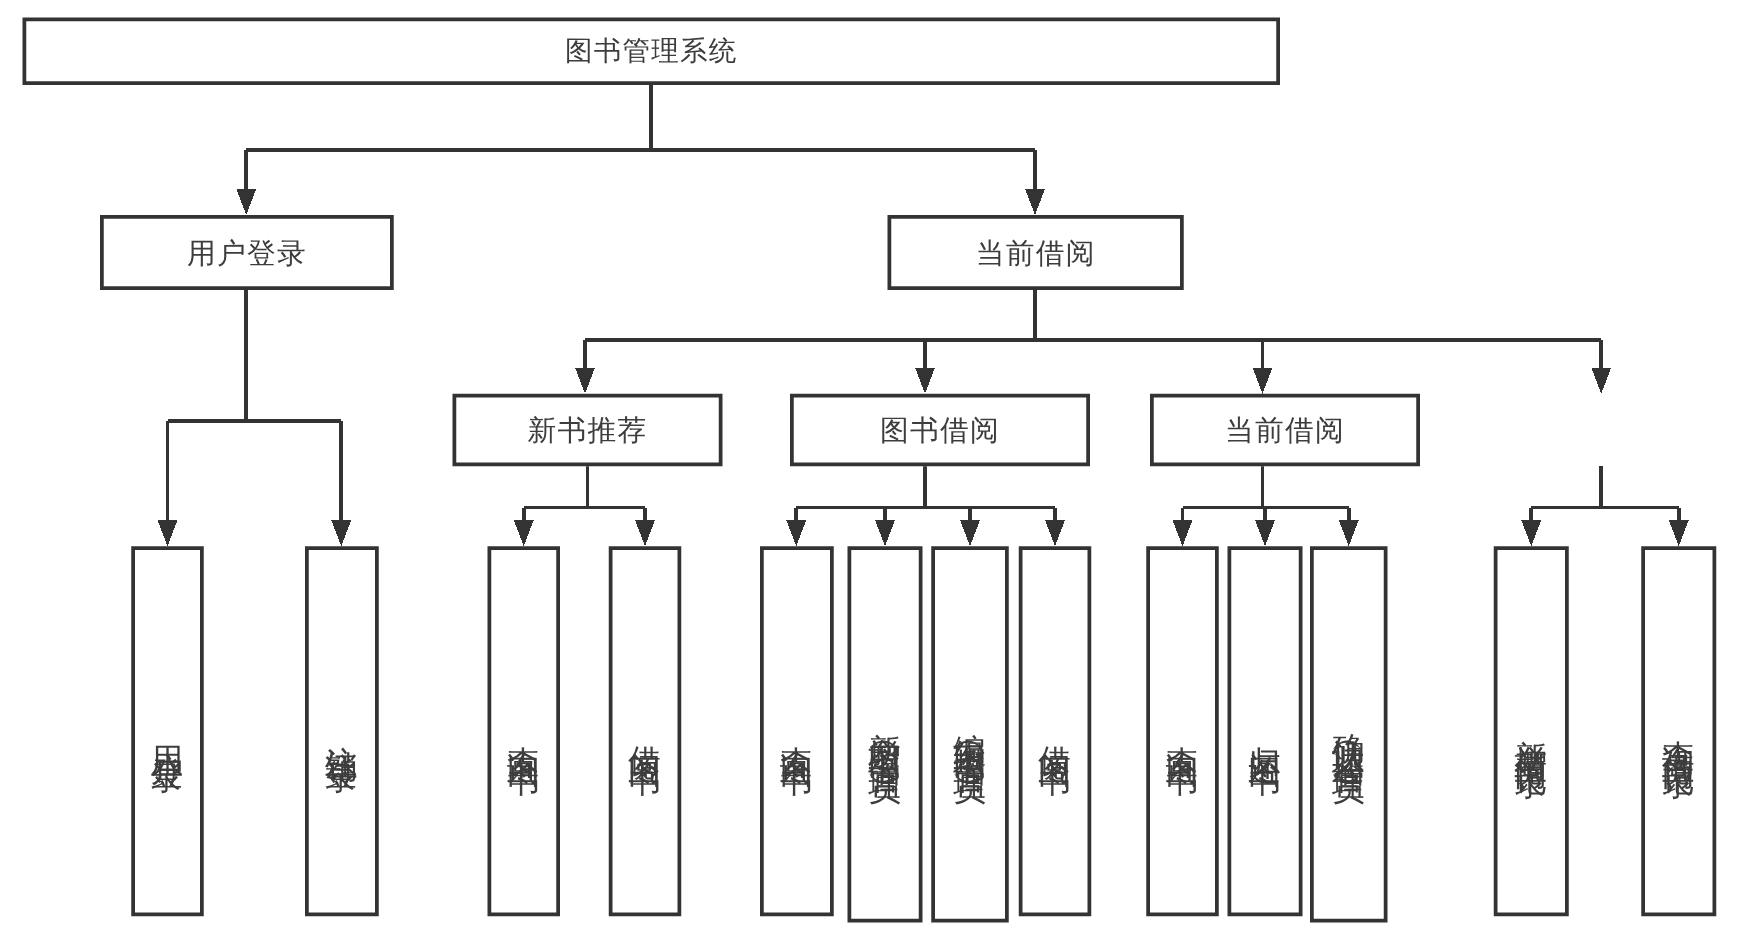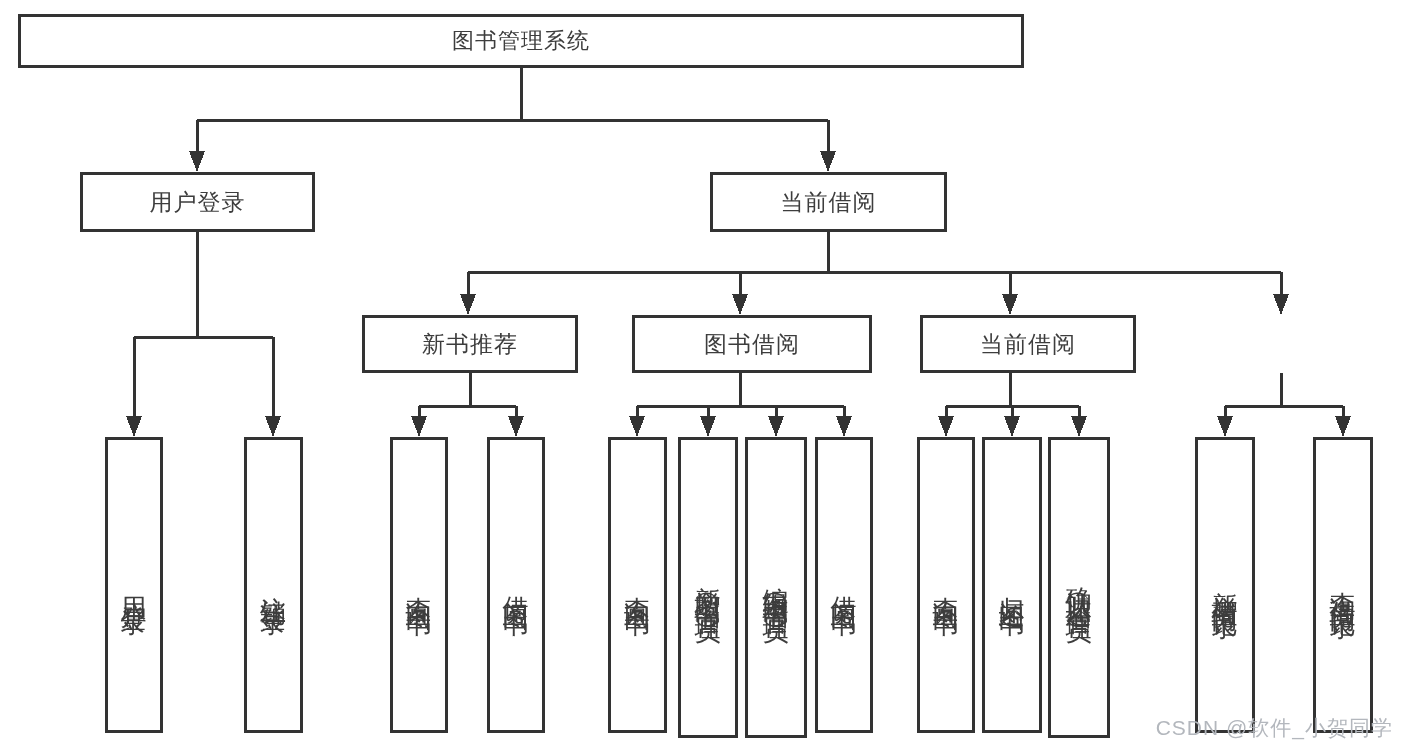--- a/index.html
+++ b/index.html
@@ -125,14 +125,13 @@
   <div class="node leaf" style="left:745px;top:437px;width:62px;height:301px">编辑图书（管理员）</div>
   <div class="node leaf" style="left:815px;top:437px;width:58px;height:296px">借阅图书</div>
 
   <div class="node leaf" style="left:917px;top:437px;width:58px;height:296px">查询图书</div>
   <div class="node leaf" style="left:982px;top:437px;width:60px;height:296px">归还图书</div>
   <div class="node leaf" style="left:1048px;top:437px;width:62px;height:301px">确认归还（管理员）</div>
 
   <div class="node leaf" style="left:1195px;top:437px;width:60px;height:296px">新增借阅记录</div>
   <div class="node leaf" style="left:1313px;top:437px;width:60px;height:296px">查询借阅记录</div>
 
-  <div class="watermark">CSDN @软件_小贺同学</div>
 </div>
 
 </body></html>

